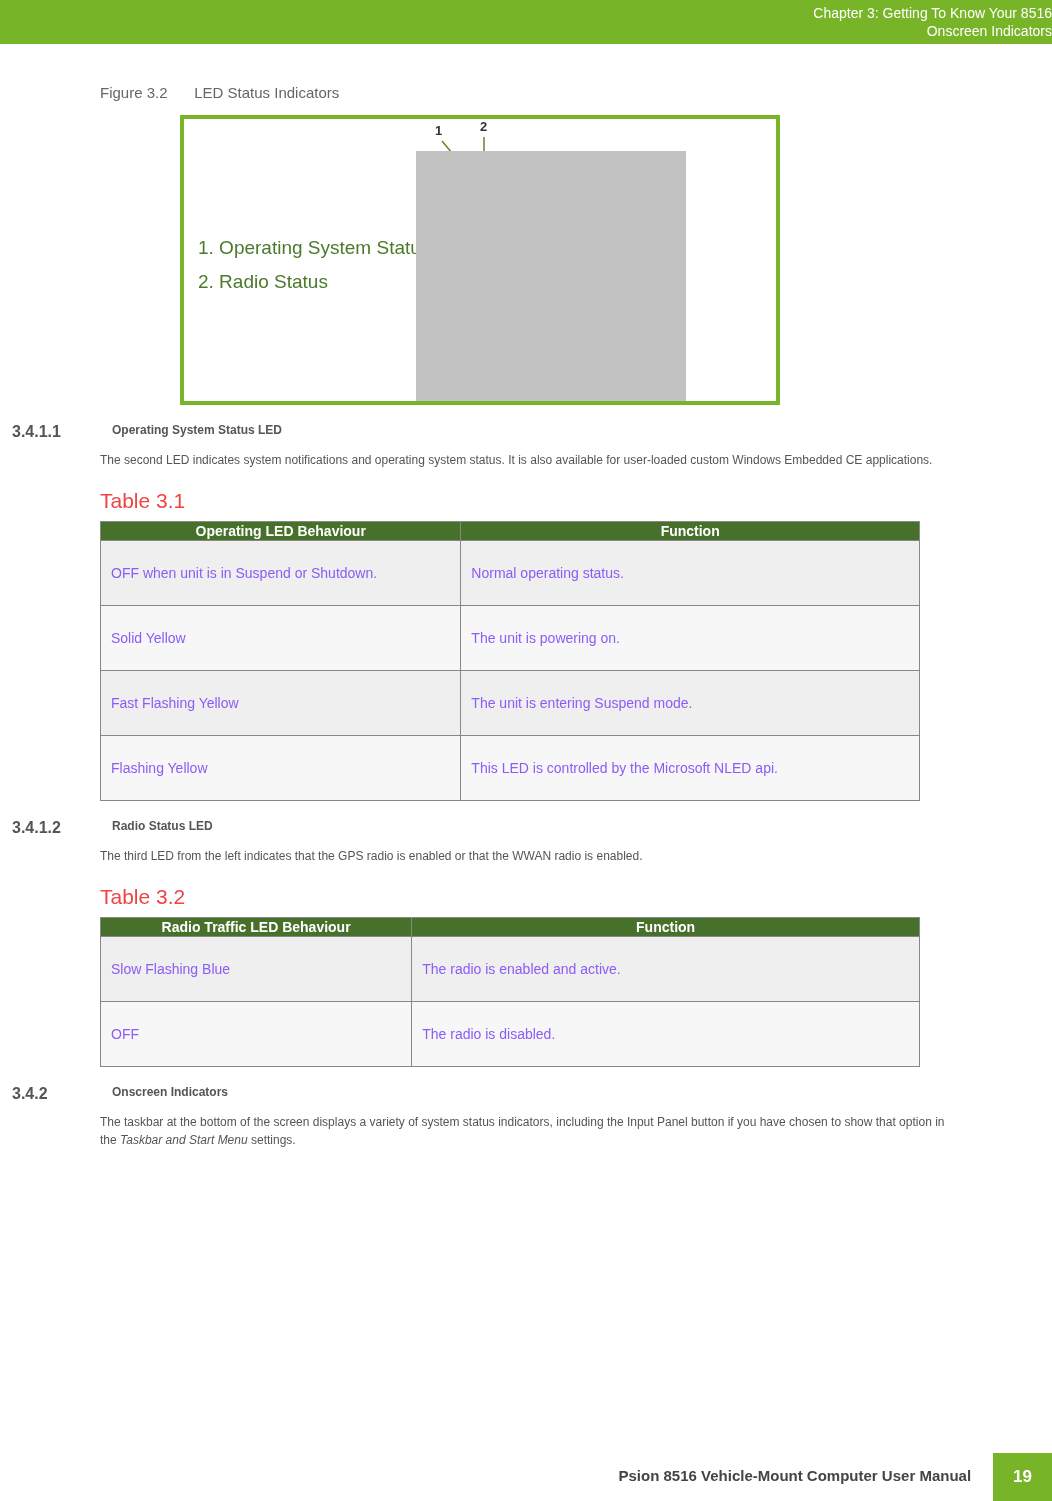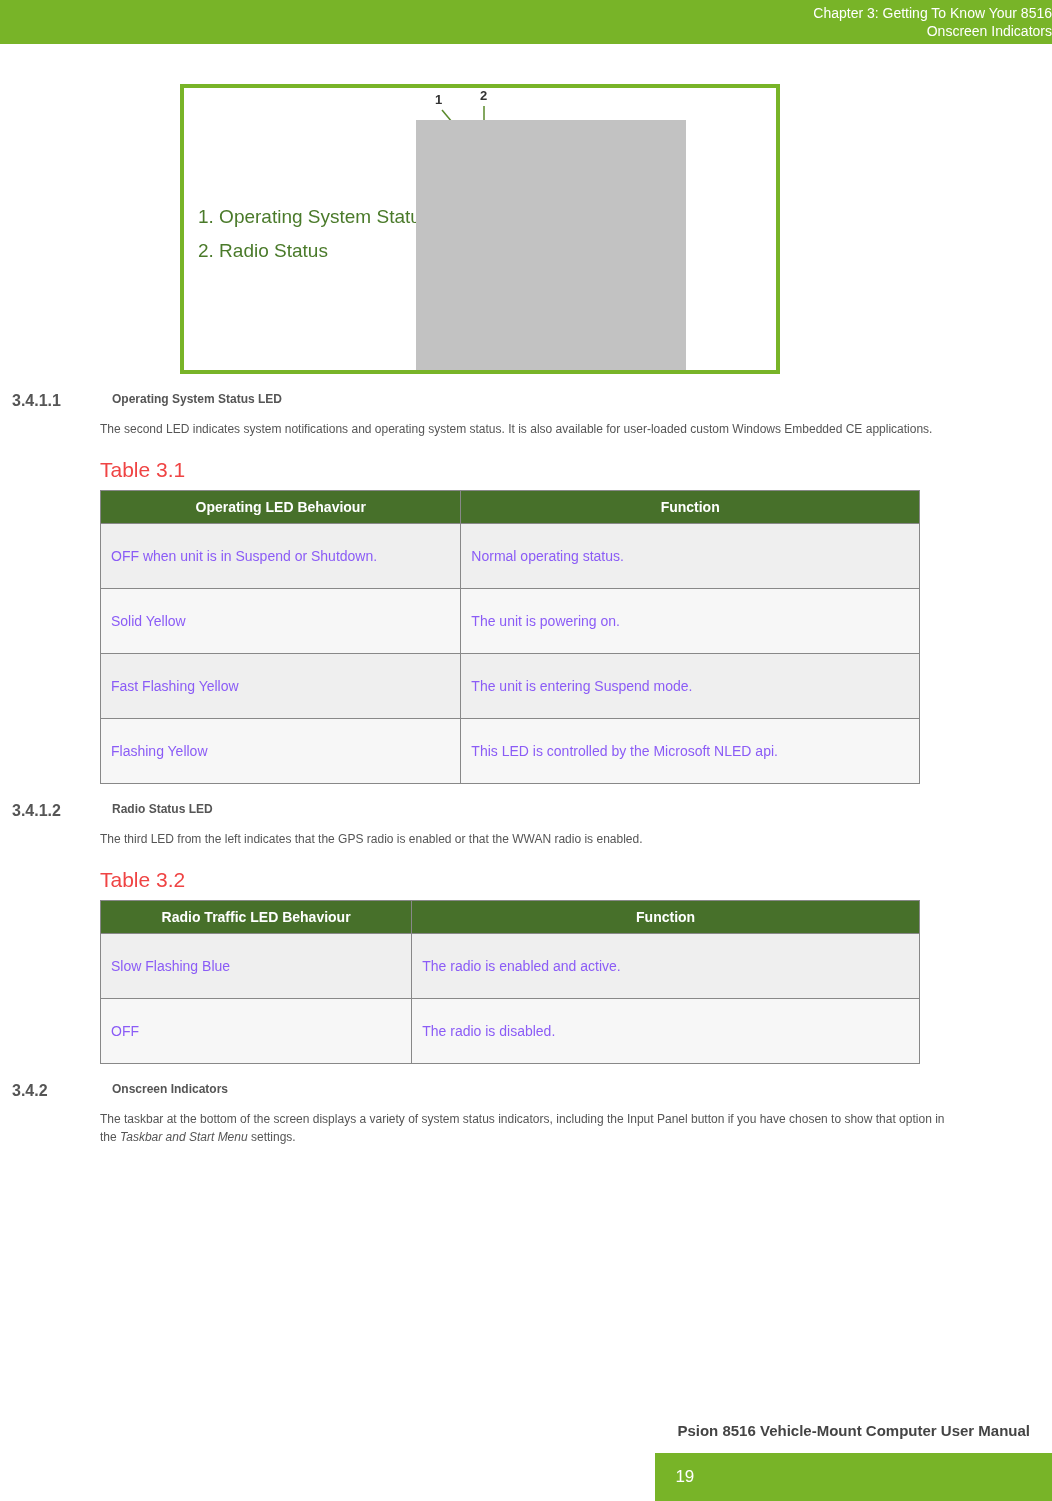--- a/index.html
+++ b/index.html
@@ -103,68 +103,71 @@
   table.data {
     margin-left: 100px;
     border-collapse: collapse;
     width: 820px;
     font-size: 14px;
   }
   table.data th {
     background: #47702a;
     color: #ffffff;
     font-weight: bold;
-    padding: 8px 10px;
+    padding: 1px 10px;
     border: 1px solid #888;
     text-align: center;
   }
   table.data td {
     border: 1px solid #888;
     padding: 24px 10px;
     color: #8b5cf6;
   }
   table.data tbody tr:nth-child(even) { background: #f7f7f7; }
   table.data tbody tr:nth-child(odd)  { background: #efefef; }
   .t1 th:first-child, .t1 td:first-child { width: 44%; }
   .t2 th:first-child, .t2 td:first-child { width: 38%; }
   .footer {
     position: absolute;
     bottom: 0;
     right: 0;
     display: flex;
     align-items: stretch;
-    flex-direction: column;
   }
   .footer .ftext {
     background: #fff;
     font-weight: bold;
     font-size: 15px;
     color: #444;
     padding: 14px 22px;
   }
   .footer .fpage {
     background: #78b428;
     color: #fff;
-    font-weight: normal;
+    font-weight: bold;
     font-size: 17px;
     padding: 14px 20px;
   }
 </style>
 </head>
 <body>
 
 <div class="topbar">
   <div class="lines">
     <div>Chapter 3:  Getting To Know Your 8516</div>
     <div>Onscreen Indicators</div>
   </div>
 </div>
 
 <div class="content">
 
+  <div class="figure-caption">
+    <span class="figno">Figure 3.2</span>
+    <span>LED Status Indicators</span>
+  </div>
 
   <div class="figure-box">
     <div class="legend">
       <div>1. Operating System Status</div>
       <div>2. Radio Status</div>
     </div>
     <span class="call-num" style="top:4px; left:251px;">1</span>
     <span class="call-num" style="top:0px; left:296px;">2</span>
     <svg class="call-lines" viewBox="0 0 60 60">
       <line x1="8" y1="22" x2="38" y2="58" stroke="#5a8a2a" stroke-width="1.5"></line>

